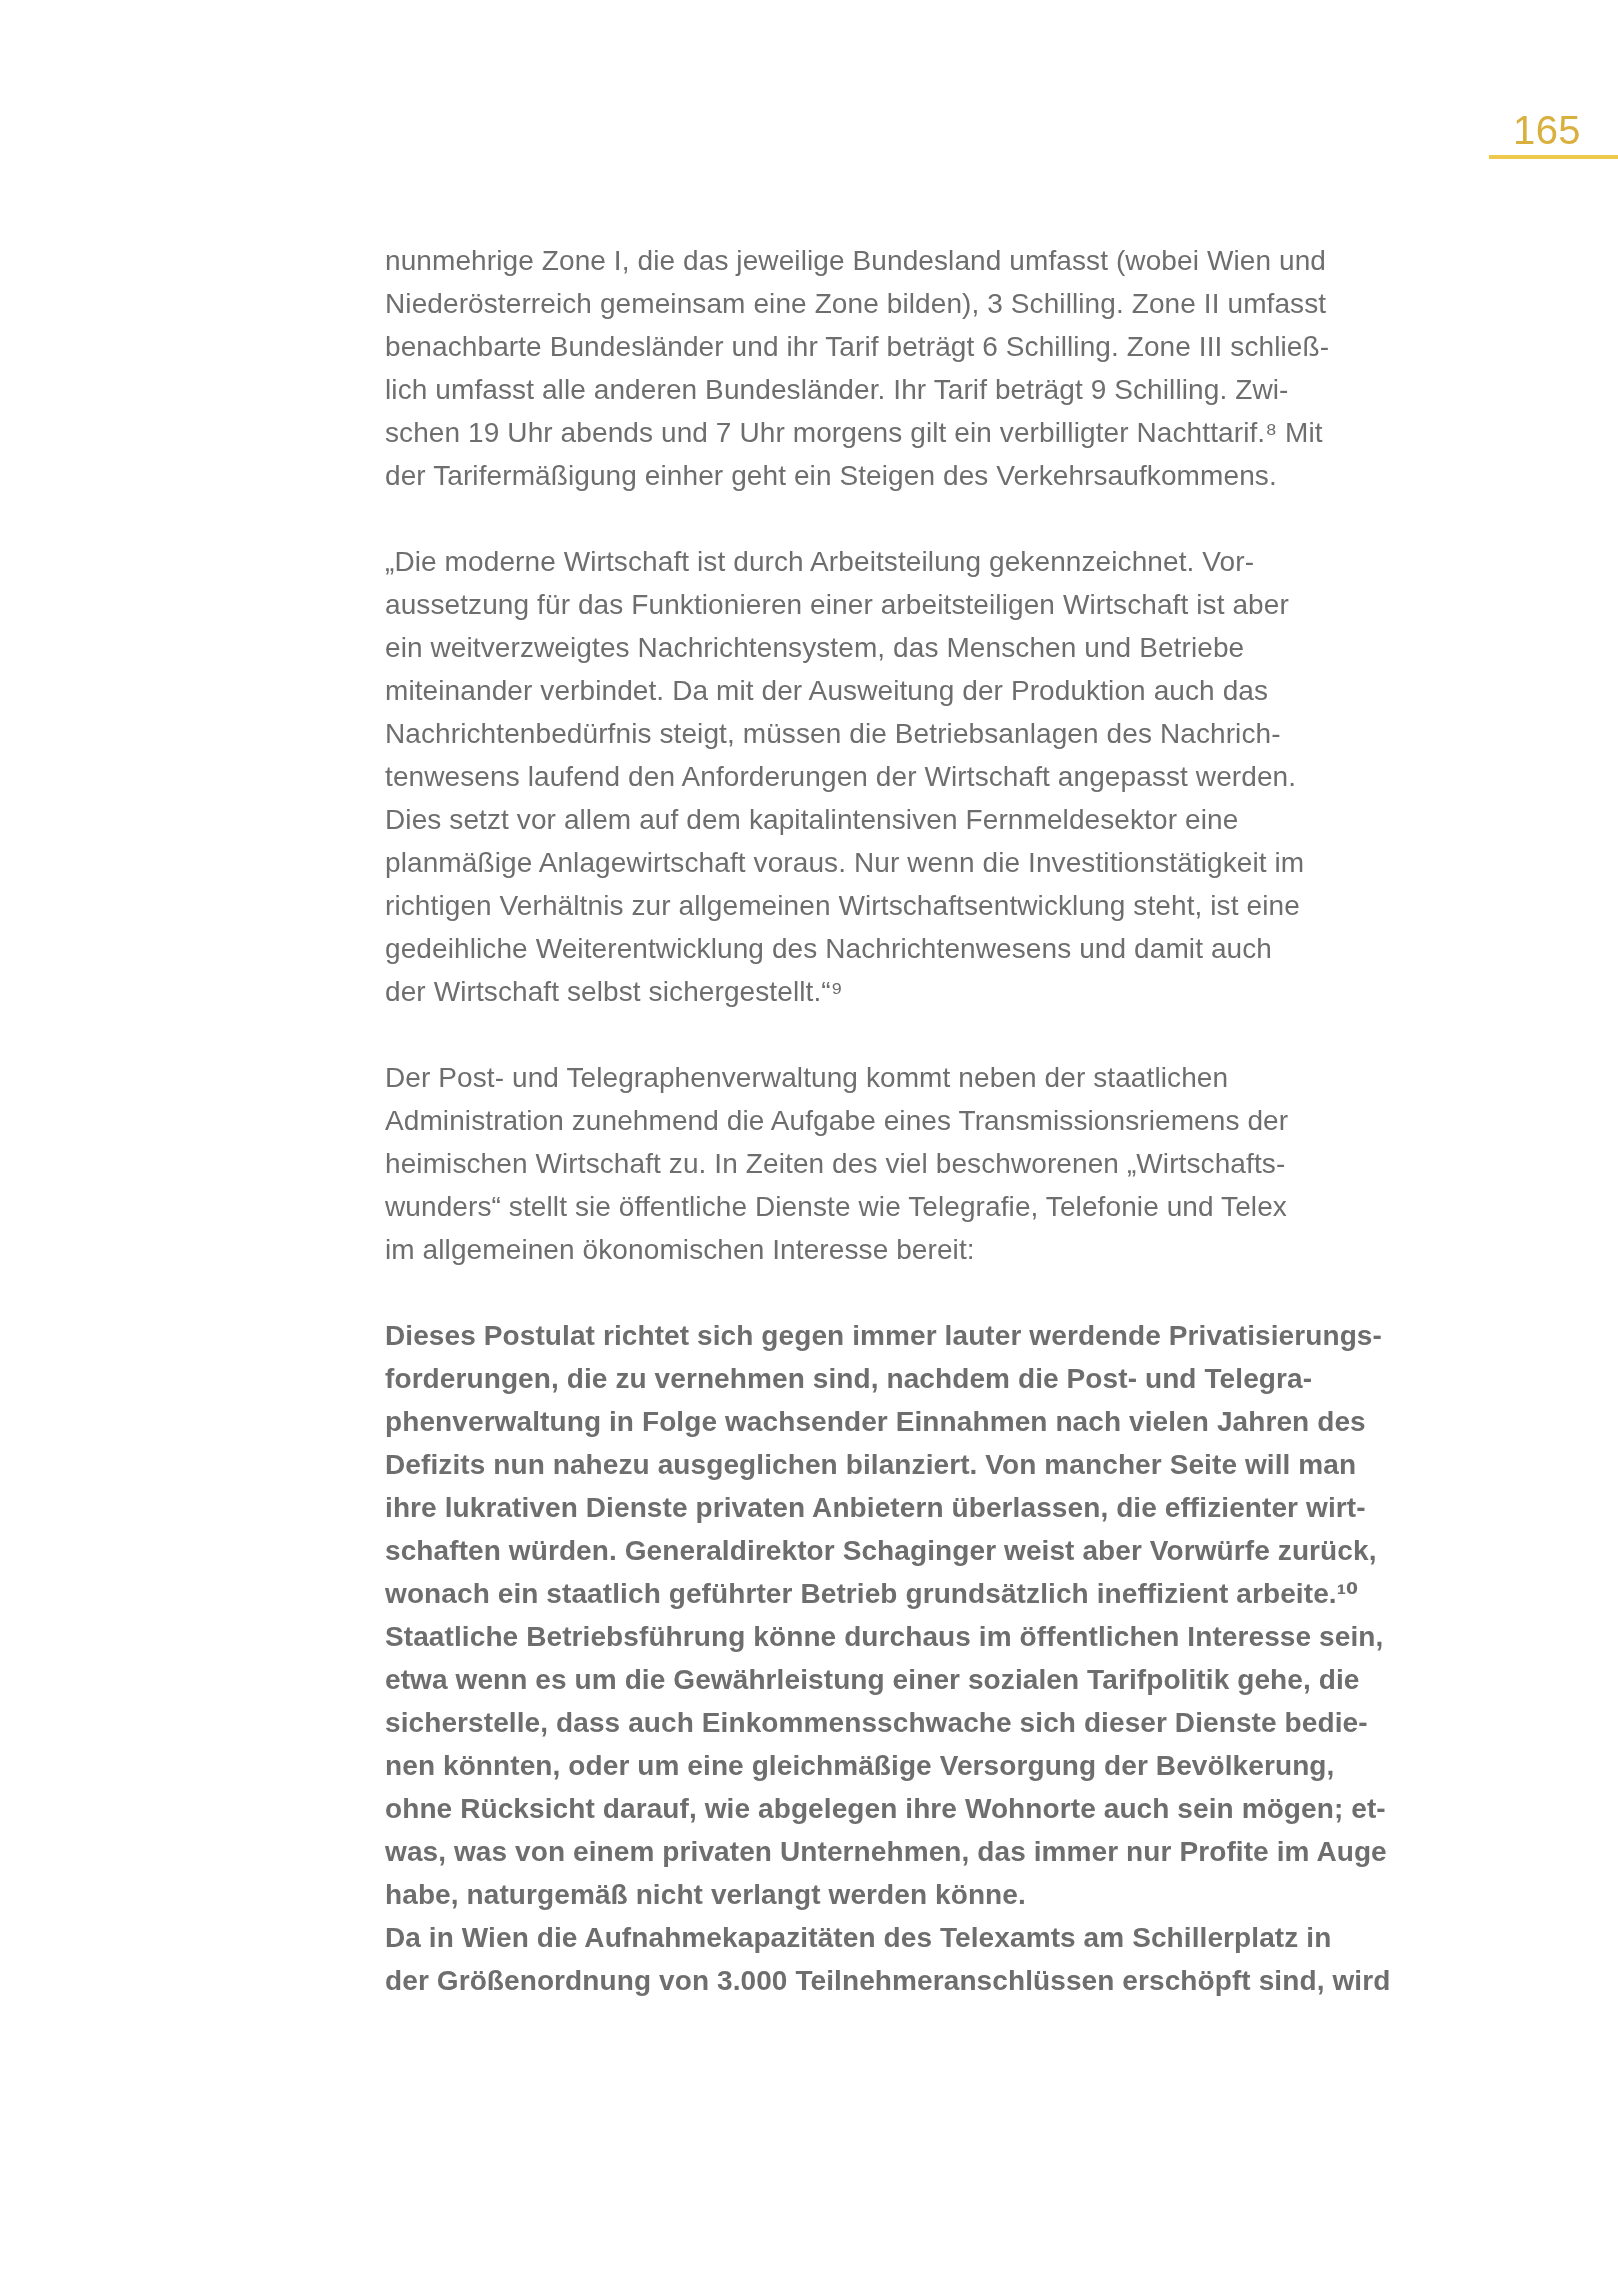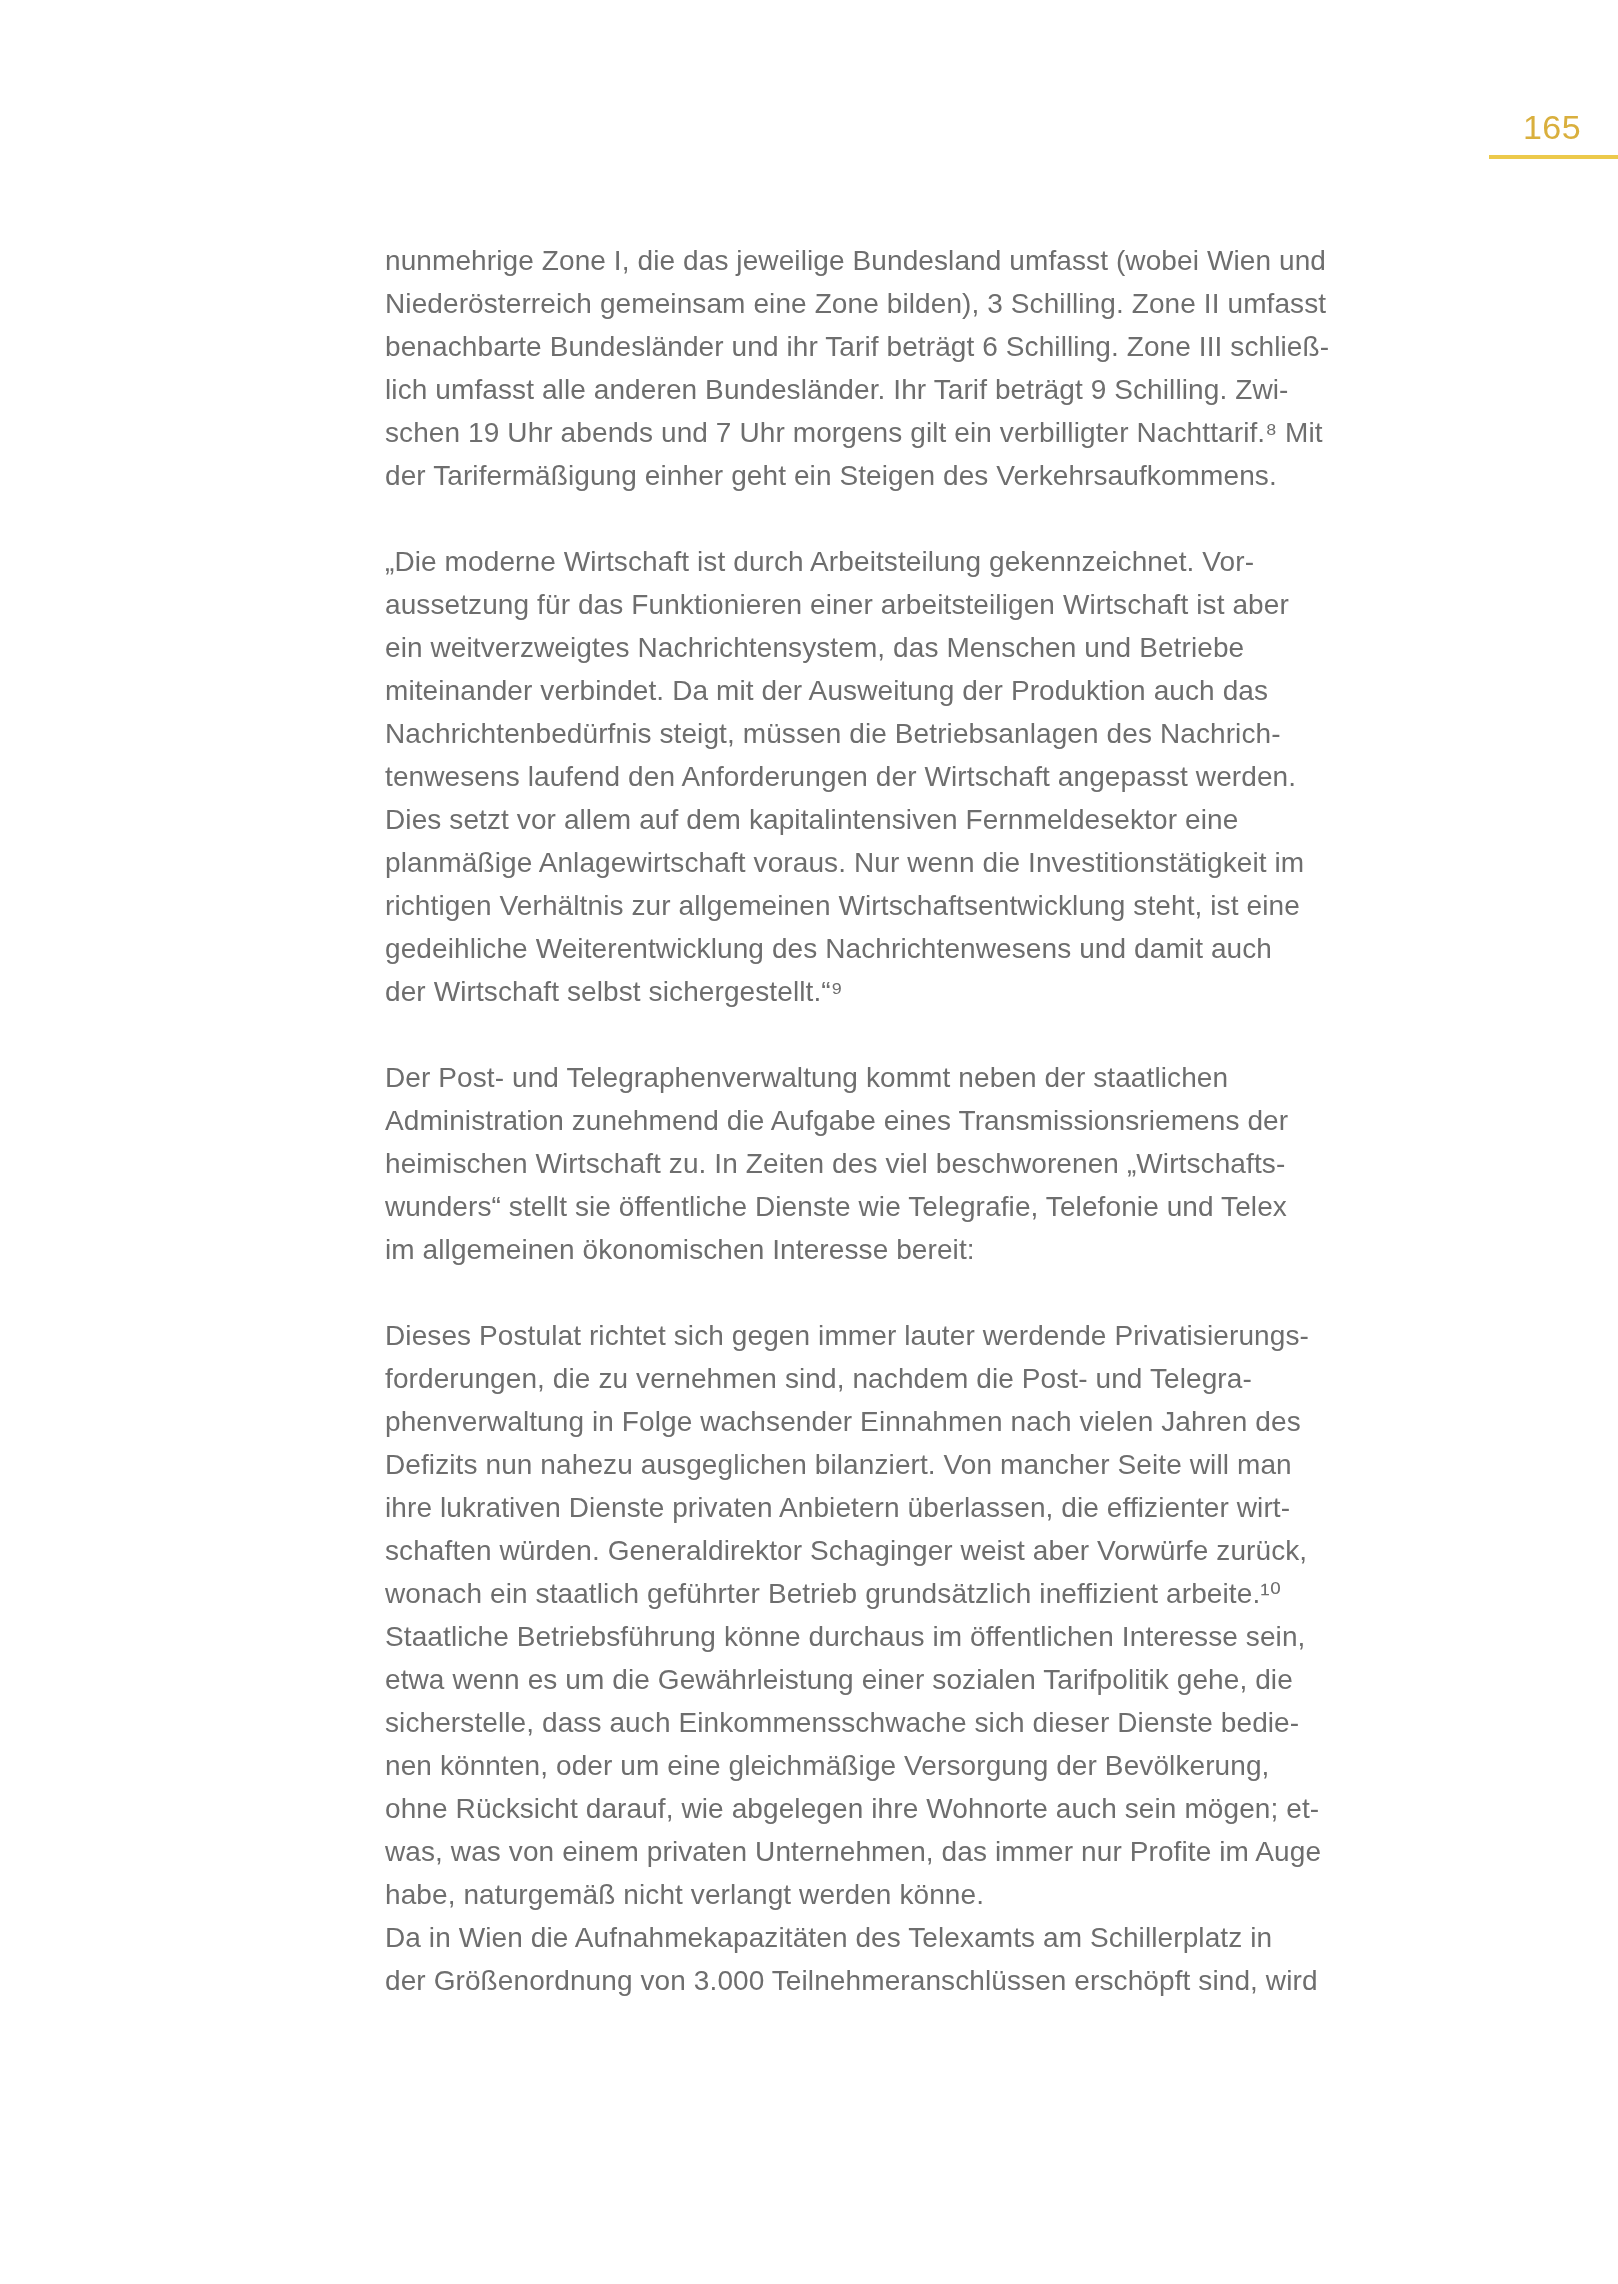--- a/index.html
+++ b/index.html
@@ -13,21 +13,21 @@
     width: 1618px;
     height: 2284px;
     background: #ffffff;
     overflow: hidden;
     font-family: "Liberation Sans", "DejaVu Sans", sans-serif;
   }
   .page-number {
     position: absolute;
     top: 110px;
     right: 37px;
-    font-size: 34px;
+    font-size: 40px;
     line-height: 1;
     color: #d9af3d;
     letter-spacing: 0.4px;
   }
   .header-rule {
     position: absolute;
     top: 155px;
     left: 1489px;
     width: 129px;
     height: 4px;
@@ -41,21 +41,21 @@
     color: #6e6e6e;
     font-size: 28px;
     line-height: 43px;
     letter-spacing: 0.1px;
   }
   .para {
     white-space: pre;
     margin: 0 0 43px 0;
     padding: 0;
   }
-  .para:last-child { margin-bottom: 0; }
+  .para:last-child { margin-bottom: 0; font-weight: bold; }
 </style>
 </head>
 <body>
 
 <div class="page">
 
   <span class="page-number">165</span>
 
   <div class="header-rule"></div>
 

